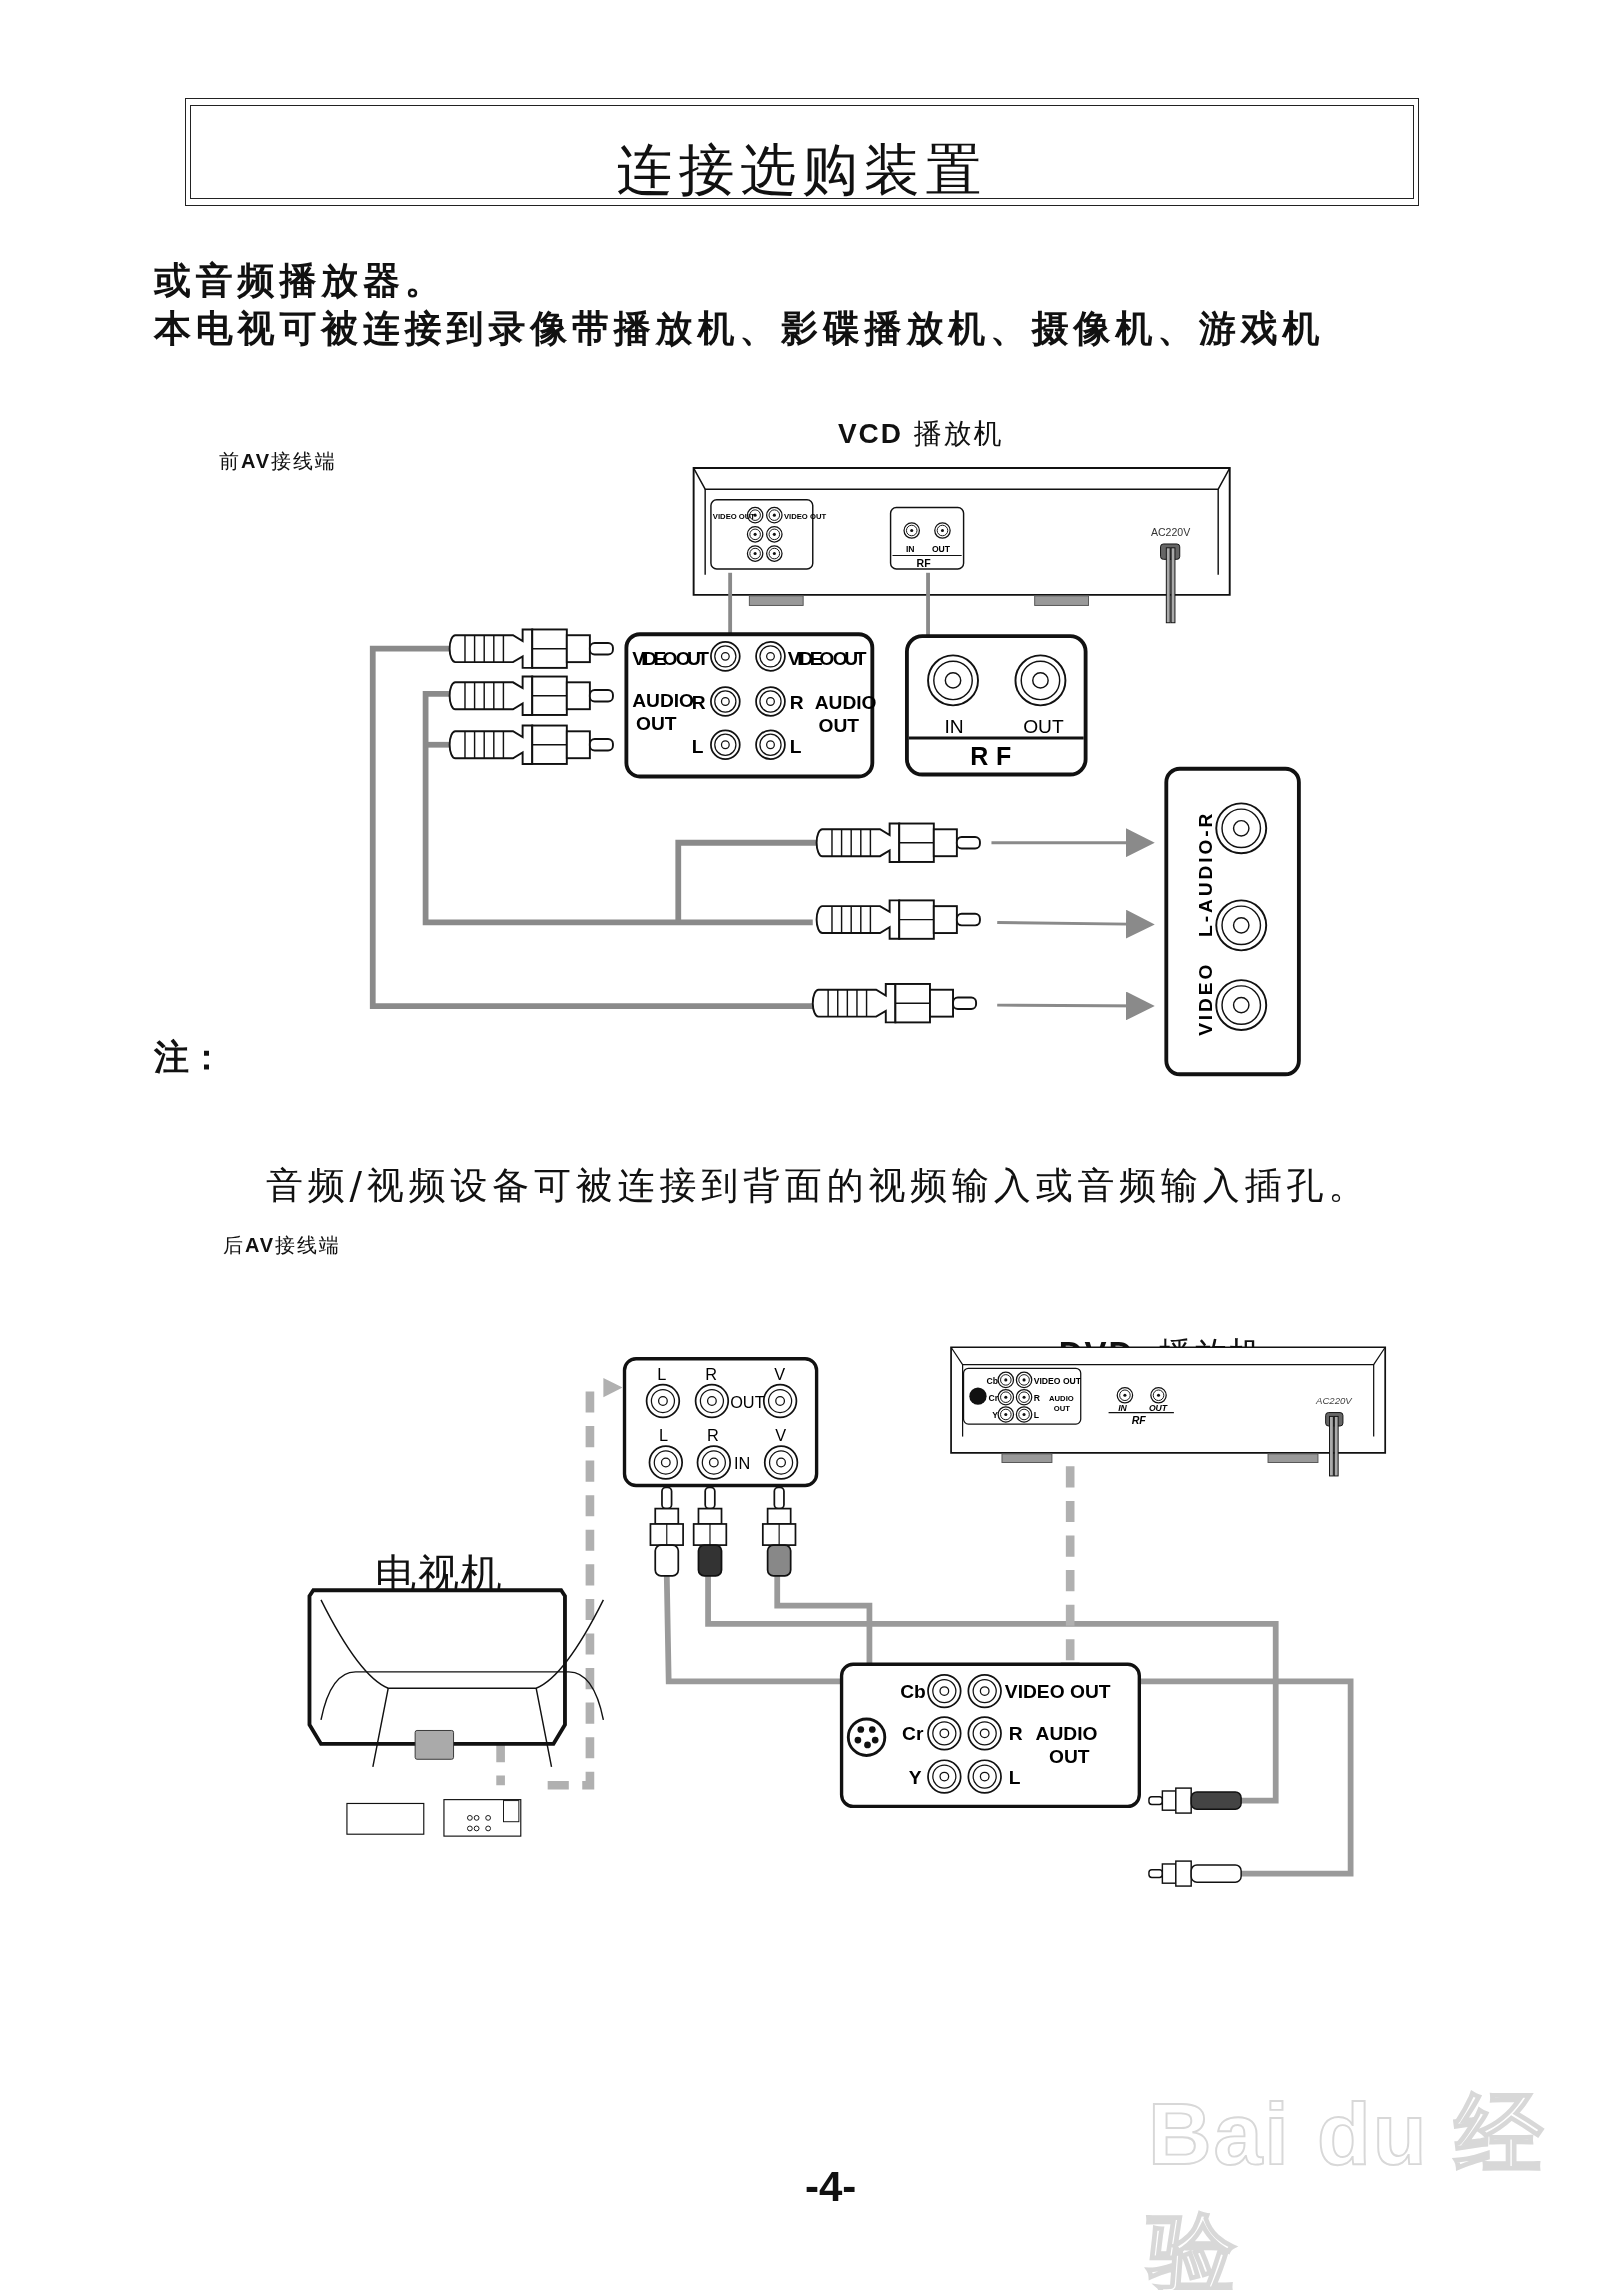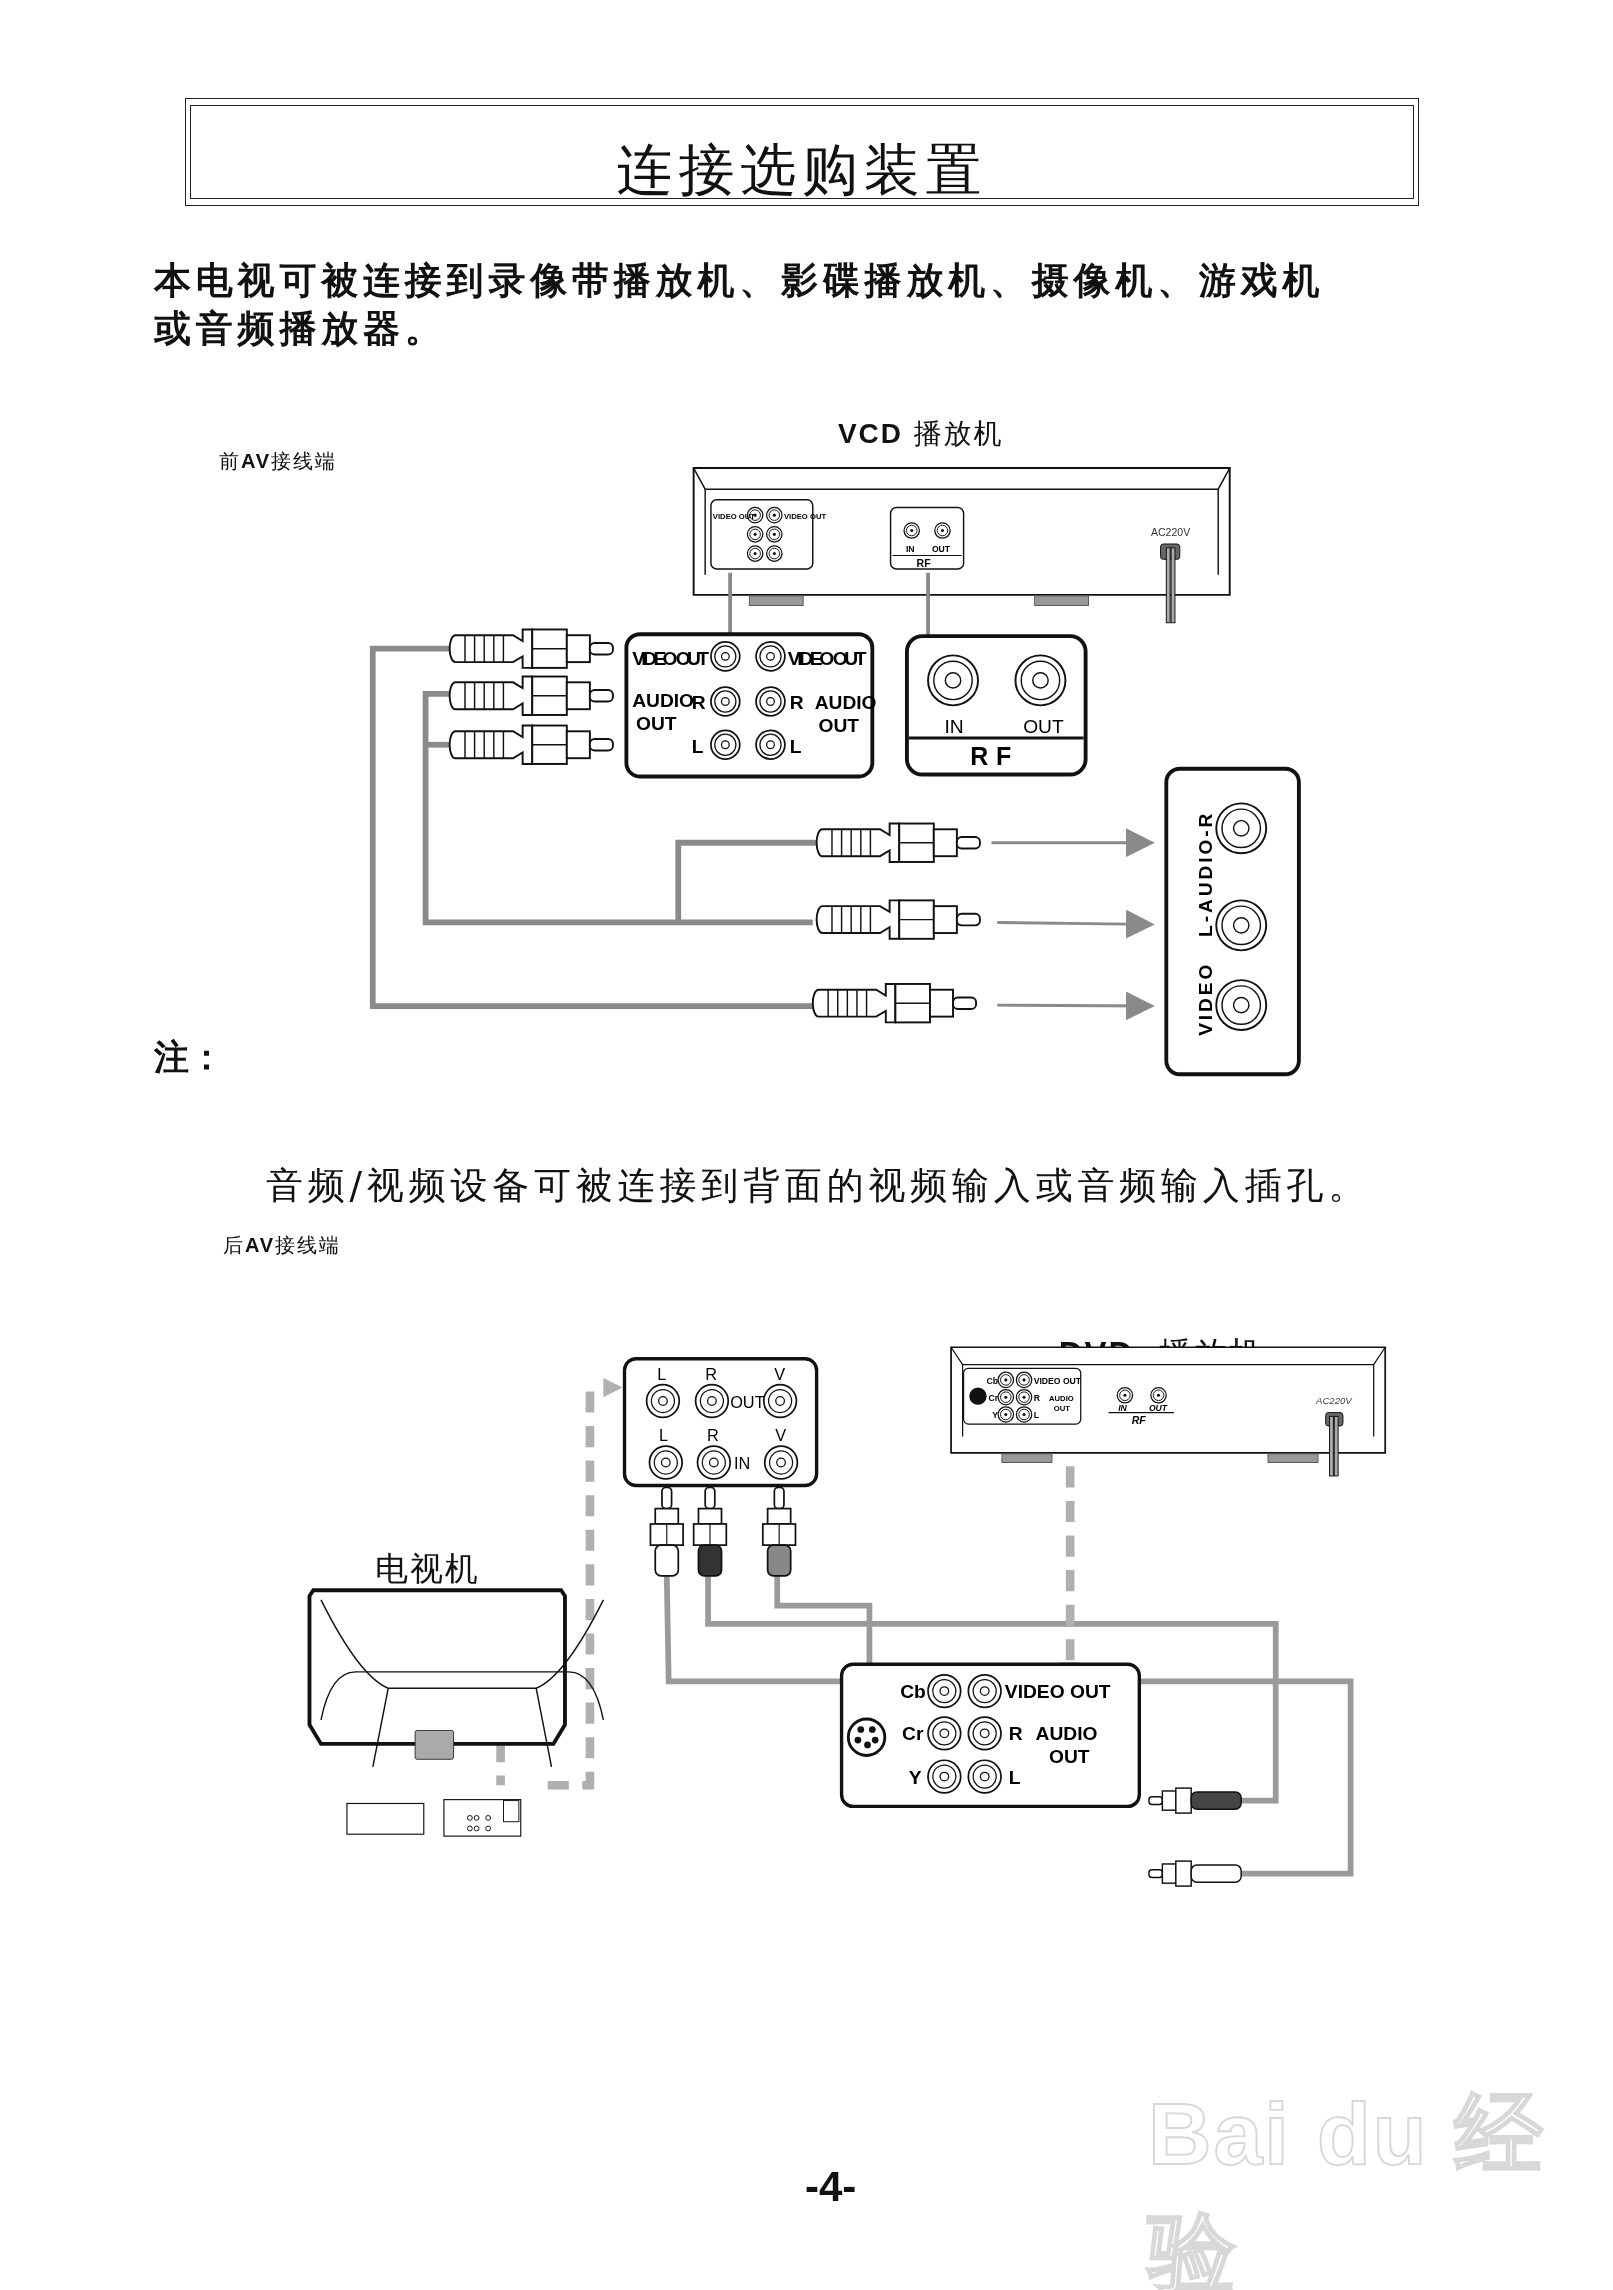--- a/index.html
+++ b/index.html
@@ -24,22 +24,22 @@
 </head>
 <body>
 
 <div class="abs title-box">
   <div class="title-inner">
     <span class="title-text">连接选购装置</span>
   </div>
 </div>
 
 <div class="abs intro">
+  <div>或音频播放器。</div>
   <div>本电视可被连接到录像带播放机、影碟播放机、摄像机、游戏机</div>
-  <div>或音频播放器。</div>
 </div>
 
 <div class="abs label-cn" style="left:219px;top:448px;">
   <span>前</span><b>AV</b><span>接线端</span>
 </div>
 
 <div class="abs label-cn" style="left:838px;top:415px;font-size:28px;">
   <b>VCD</b><span> 播放机</span>
 </div>
 
@@ -178,21 +178,21 @@
 <div class="abs note2">音频/视频设备可被连接到背面的视频输入或音频输入插孔。</div>
 
 <div class="abs label-cn" style="left:223px;top:1232px;">
   <span>后</span><b>AV</b><span>接线端</span>
 </div>
 
 <div class="abs label-cn" style="left:1034px;top:1293px;font-size:33px;white-space:pre;">
   <b>DVD</b><span>  播放机</span>
 </div>
 
-<div class="abs label-cn" style="left:375px;top:1547px;font-size:33px;">电视机</div>
+<div class="abs label-cn" style="left:375px;top:1547px;font-size:41px;">电视机</div>
 
 <svg class="abs" style="left:0;top:1086px;" width="1614" height="826" viewBox="0 0 1680 860">
   <defs>
     <g id="rca-v">
 
       <rect x="-5" y="0" width="10" height="22" rx="4" fill="#fff" stroke="#111" stroke-width="1.8"></rect>
       <rect x="-12" y="22" width="24" height="16" fill="#fff" stroke="#111" stroke-width="1.8"></rect>
       <rect x="-17" y="38" width="34" height="22" fill="#fff" stroke="#111" stroke-width="1.8"></rect>
       <line x1="0" y1="38" x2="0" y2="60" stroke="#111" stroke-width="1.2"></line>
     </g>

